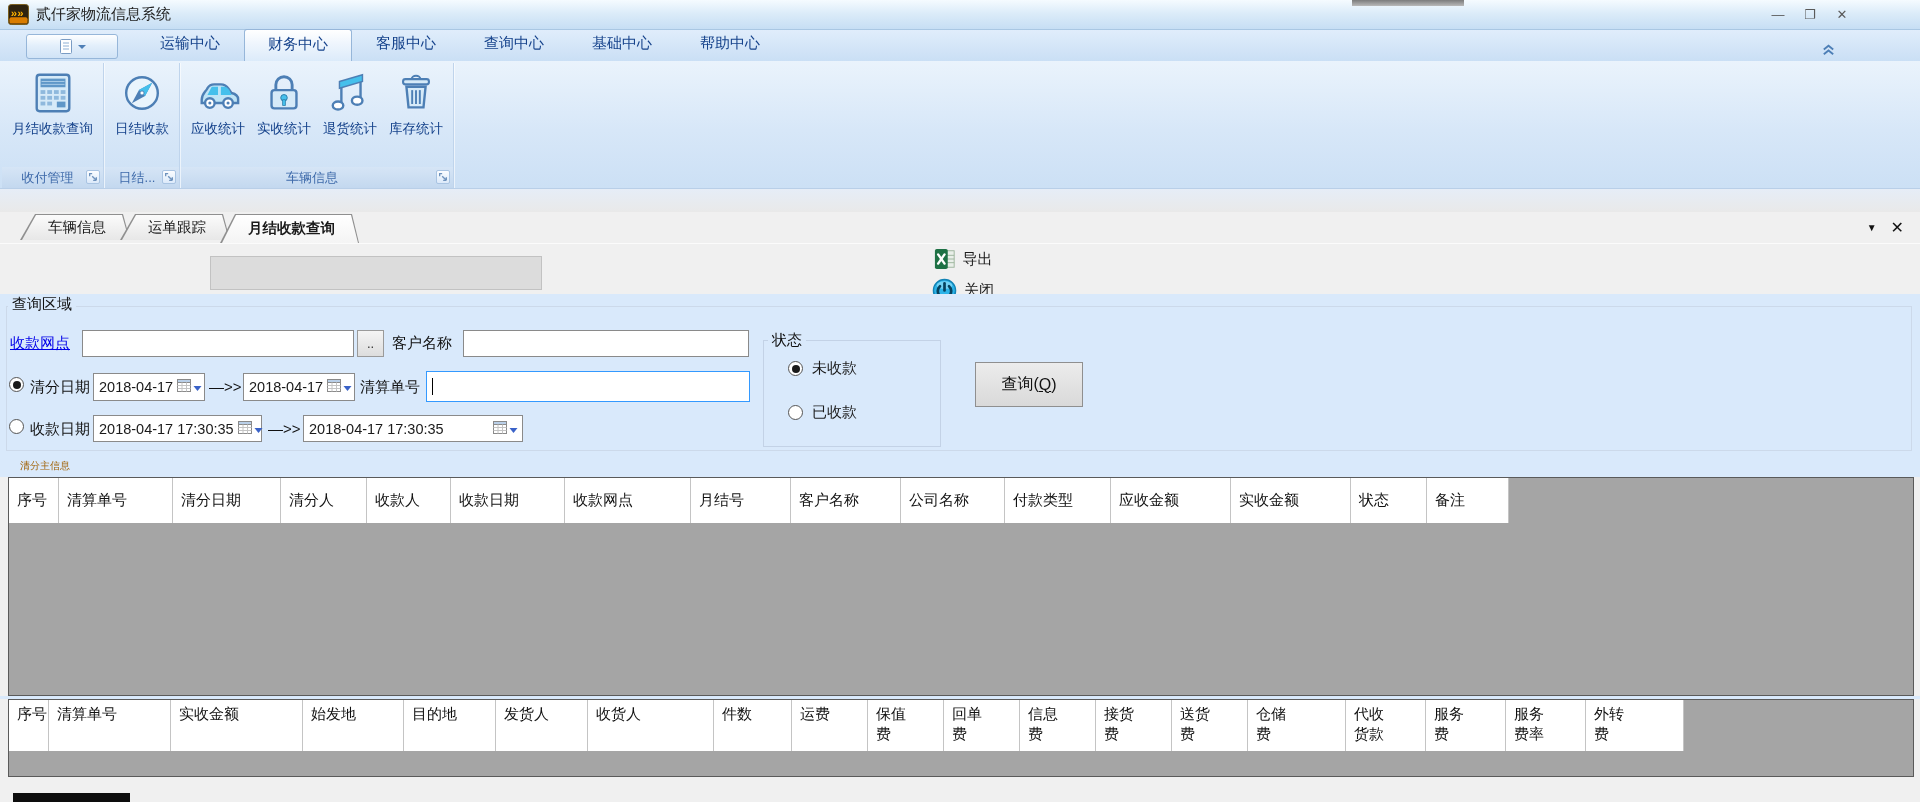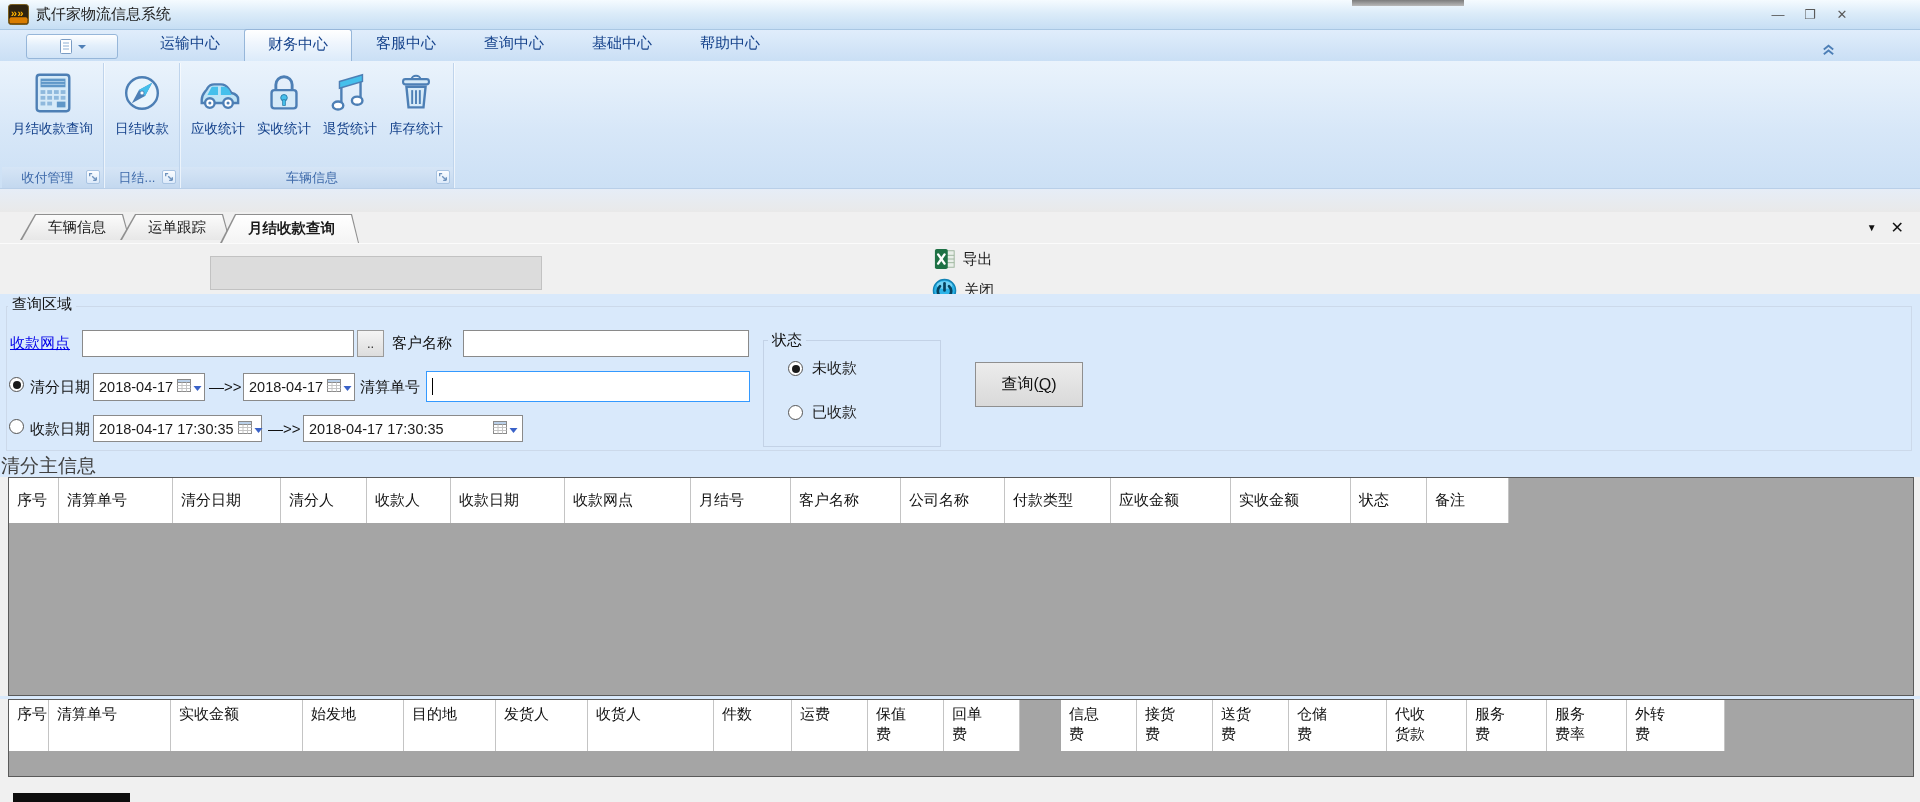--- a/index.html
+++ b/index.html
@@ -92,22 +92,22 @@
   .radio-abs{position:absolute;}
   .statusbox{position:absolute;left:763px;top:46px;width:178px;height:107px;border:1px solid #c3d2e6;}
   .statusbox .qlegend{top:-10px;left:4px;}
   .status-opt{position:absolute;left:24px;display:flex;align-items:center;gap:9px;font-size:15px;}
   .query-btn{position:absolute;left:975px;top:68px;width:108px;height:45px;background:linear-gradient(#ececec,#d9d9d9);
              border:1px solid #8f8f8f;display:flex;align-items:center;justify-content:center;
              font-size:16px;color:#111;}
   .query-btn .hotkey{text-decoration:underline;}
 
   
-  .sect-label{height:23px;background:#d9e9fb;display:flex;align-items:center;padding-left:1px;
-              font-size:19px;color:#404040;}
+  .sect-label{height:23px;background:#d9e9fb;display:flex;align-items:center;padding-left:20px;
+              font-size:10px;color:#a16207;}
   .gridbox{margin:0 6px 0 8px;border:1px solid #5a5a5a;background:#a5a5a5;display:flex;flex-direction:row;}
   .grid-master{height:219px;}
   .grid-detail{height:78px;}
   .ghead{display:flex;background:#a5a5a5;flex:none;}
   .gth{background:#fff;border-right:1px solid #c4c4c4;padding-left:8px;font-size:15px;color:#111;
        display:flex;align-items:center;overflow:hidden;flex:none;}
   .grid-master .ghead{height:45px;}
   .grid-detail .ghead{height:51px;}
   .grid-detail .gth{align-items:flex-start;padding-top:4px;white-space:pre-line;line-height:1.3;}
   .gbody{flex:1;background:#a5a5a5;}
@@ -470,21 +470,21 @@
         <div class="gth" style="width: 101px;">始发地</div>
         <div class="gth" style="width: 92px;">目的地</div>
         <div class="gth" style="width: 92px;">发货人</div>
         <div class="gth" style="width: 126px; text-align: right;">收货人</div>
         <div class="gth" style="width: 78px;">件数</div>
         <div class="gth" style="width: 76px;">运费</div>
         <div class="gth" style="width: 76px;">保值
 费</div>
         <div class="gth" style="width: 76px;">回单
 费</div>
-        <div class="gth" style="width: 76px; margin-left: 41px;">信息
+        <div class="gth" style="width: 76px;">信息
 费</div>
         <div class="gth" style="width: 76px;">接货
 费</div>
         <div class="gth" style="width: 76px;">送货
 费</div>
         <div class="gth" style="width: 98px;">仓储
 费</div>
         <div class="gth" style="width: 80px;">代收
 货款</div>
         <div class="gth" style="width: 80px;">服务

